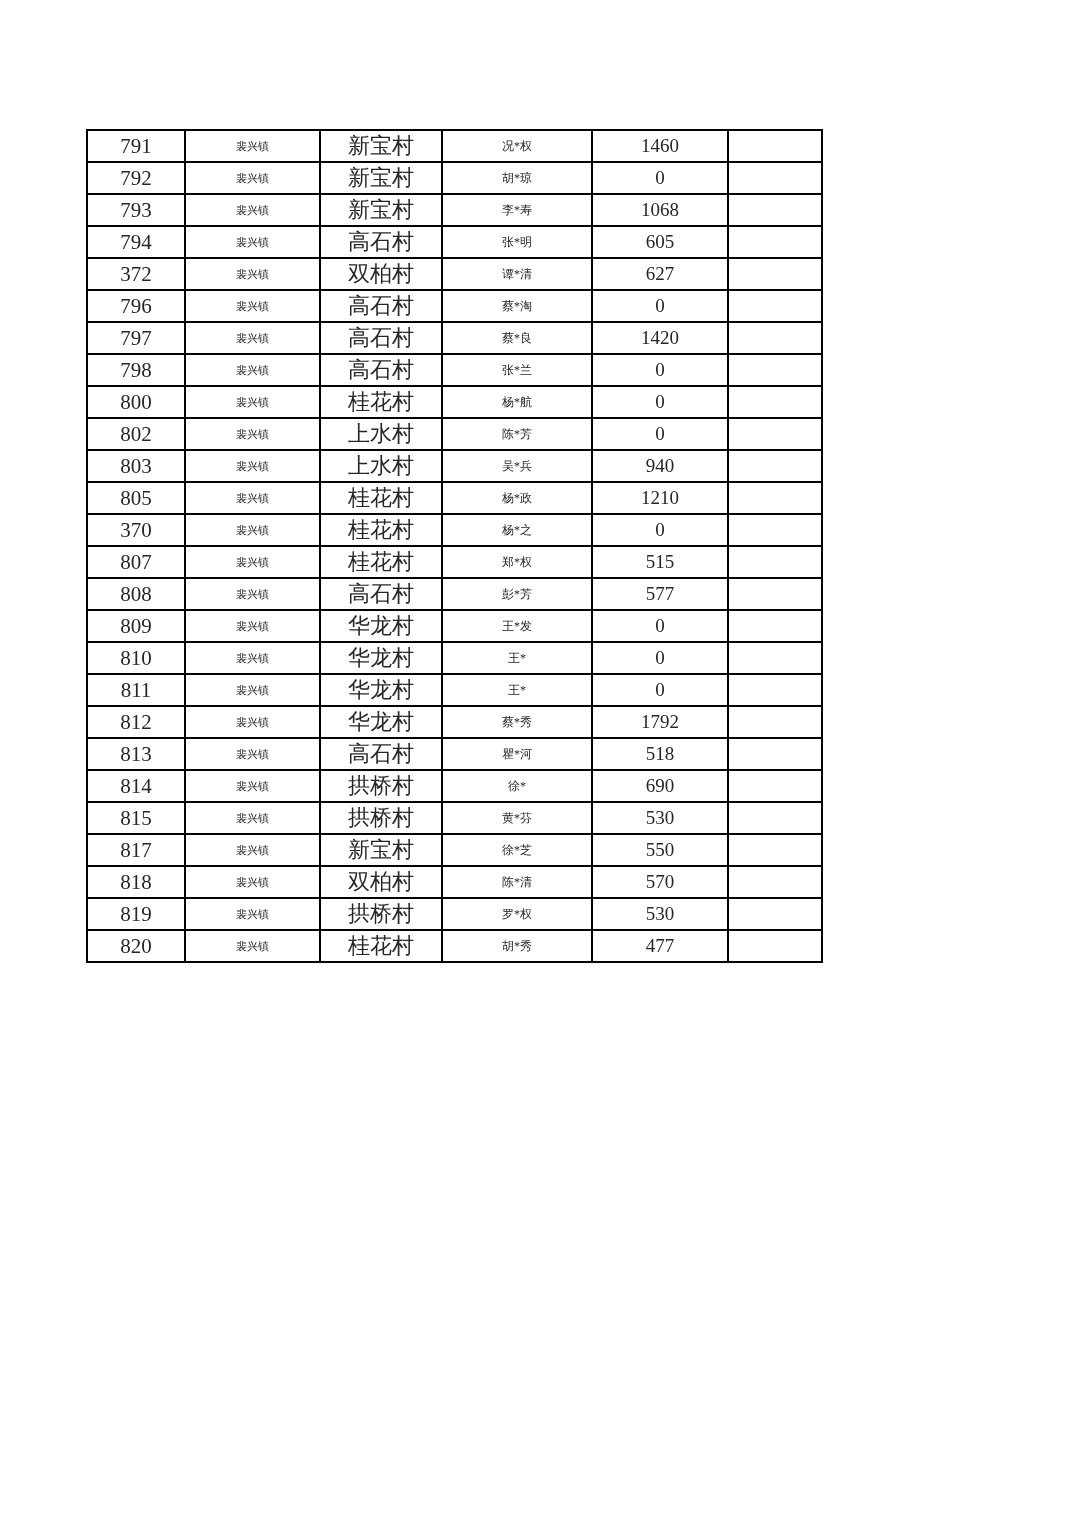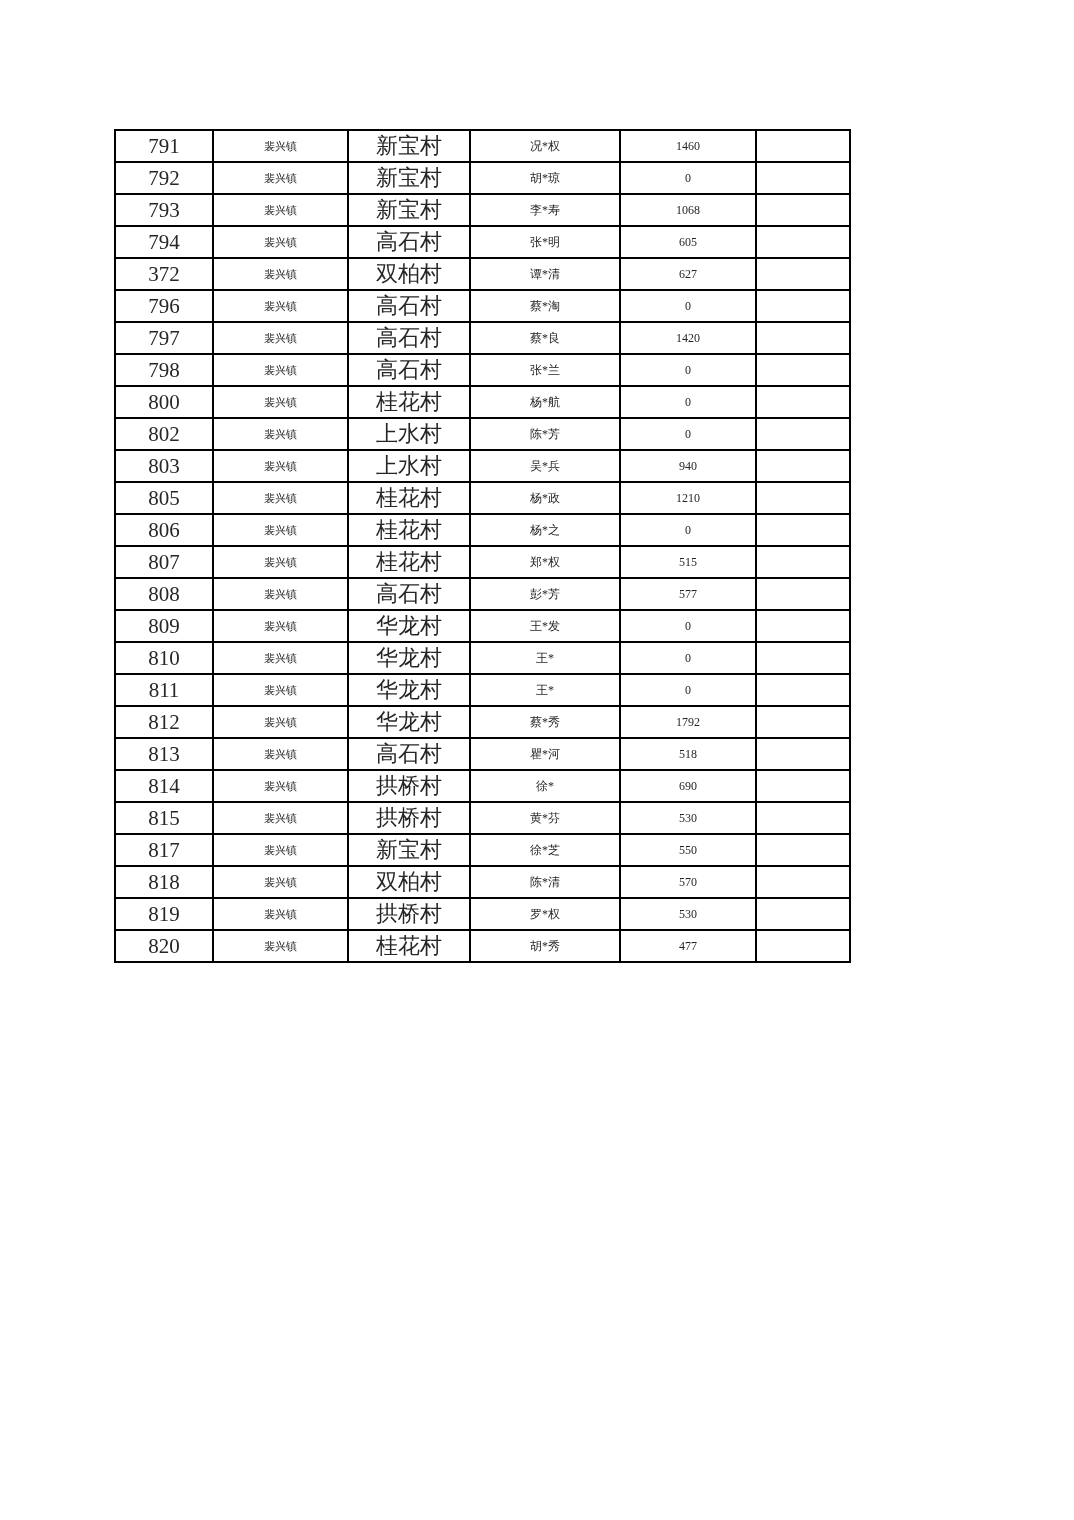--- a/index.html
+++ b/index.html
@@ -9,42 +9,42 @@
   }
   body {
     position: relative;
     width: 1074px;
     height: 1520px;
     font-family: "Liberation Serif", "DejaVu Serif", serif;
     overflow: hidden;
   }
   .sheet {
     position: absolute;
-    left: 114px;
+    left: 86px;
     top: 129px;
   }
   table.records {
     border-collapse: collapse;
     table-layout: fixed;
   }
   table.records td {
     border: 2px solid #000000;
     height: 24.5px;
     padding: 0;
     text-align: center;
     vertical-align: middle;
     color: #262626;
     white-space: nowrap;
     overflow: hidden;
   }
   td.col-seq    { font-size: 21px; }
   td.col-town   { font-size: 11px; }
   td.col-village{ font-size: 22px; }
   td.col-name   { font-size: 12px; }
-  td.col-value  { font-size: 12px; }
+  td.col-value  { font-size: 19px; }
   td.col-note   { font-size: 16px; }
   col.c-seq     { width: 98px;  }
   col.c-town    { width: 135px; }
   col.c-village { width: 122px; }
   col.c-name    { width: 150px; }
   col.c-value   { width: 136px; }
   col.c-note    { width: 94px;  }
 </style>
 </head>
 <body>
@@ -150,21 +150,21 @@
         </tr>
         <tr>
           <td class="col-seq">805</td>
           <td class="col-town">裴兴镇</td>
           <td class="col-village">桂花村</td>
           <td class="col-name">杨*政</td>
           <td class="col-value">1210</td>
           <td class="col-note"></td>
         </tr>
         <tr>
-          <td class="col-seq">806</td>
+          <td class="col-seq">370</td>
           <td class="col-town">裴兴镇</td>
           <td class="col-village">桂花村</td>
           <td class="col-name">杨*之</td>
           <td class="col-value">0</td>
           <td class="col-note"></td>
         </tr>
         <tr>
           <td class="col-seq">807</td>
           <td class="col-town">裴兴镇</td>
           <td class="col-village">桂花村</td>

